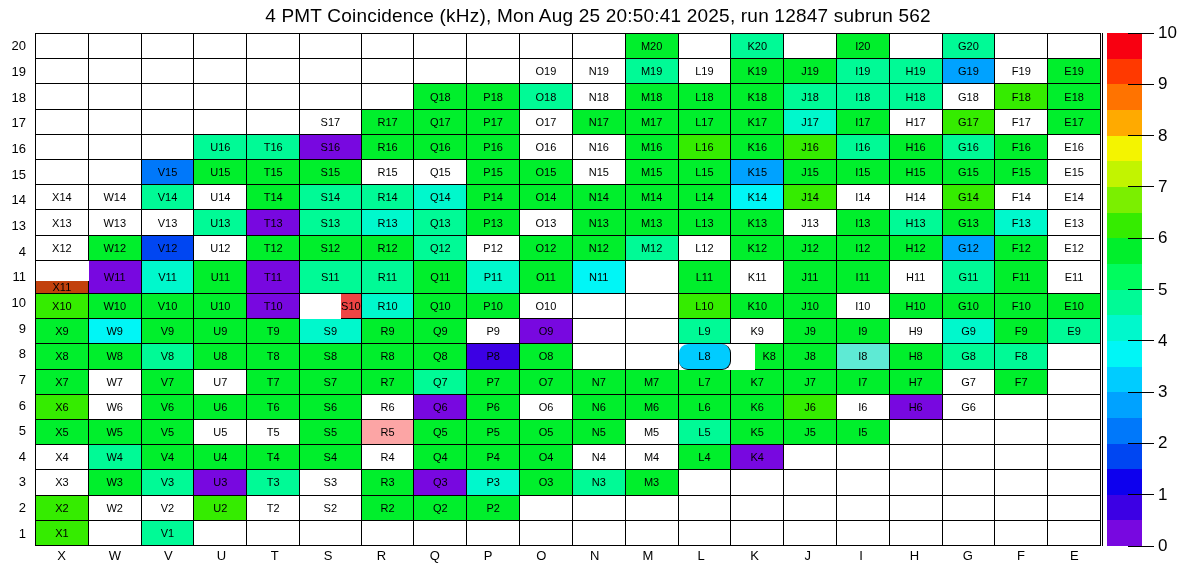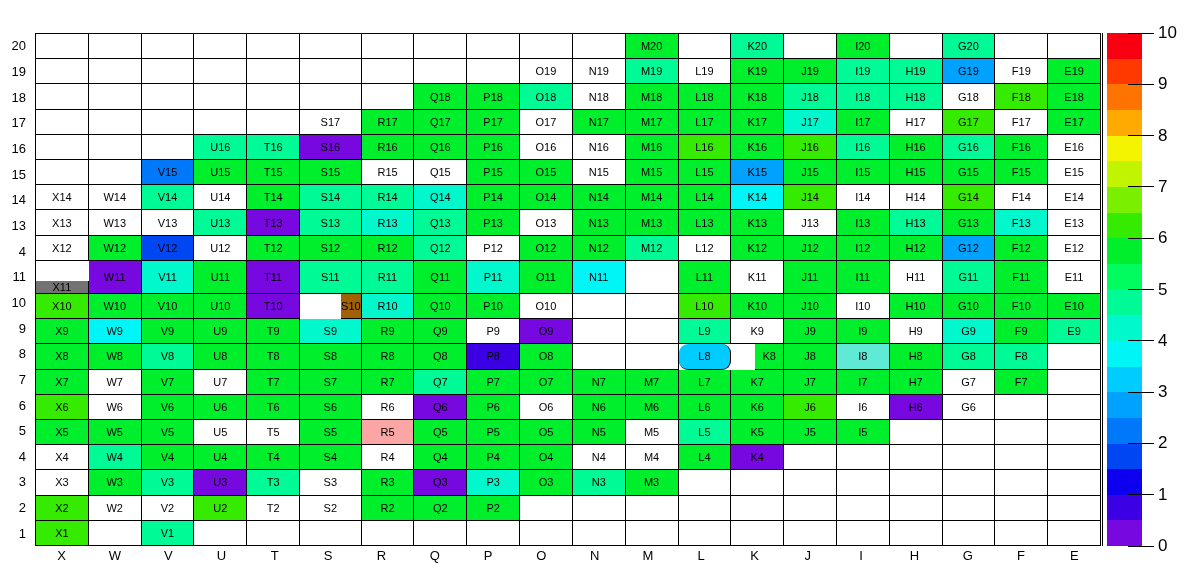--- a/index.html
+++ b/index.html
@@ -24,20 +24,21 @@
   #colorbar{position:absolute;left:1107px;top:33px;width:35px;height:513px;
             display:flex;flex-direction:column;}
   #colorbar div{flex:1;}
   .cbar-tick{position:absolute;width:26px;height:1px;background:#000;left:1128px;}
   .cbar-lab{position:absolute;left:1158px;width:34px;font-size:17px;line-height:18px;}
 </style>
 </head>
 <body>
 
 <div id="page">
+  <div id="title">4 PMT Coincidence (kHz), Mon Aug 25 20:50:41 2025, run 12847 subrun 562</div>
   <div id="rowlabels">
       <div>20</div>
       <div>19</div>
       <div>18</div>
       <div>17</div>
       <div>16</div>
       <div>15</div>
       <div>14</div>
       <div>13</div>
       <div>4</div>
@@ -227,21 +228,21 @@
       <div class="cell" style="background: rgb(0, 239, 44);">N12</div>
       <div class="cell" style="background: rgb(0, 250, 150);">M12</div>
       <div class="cell" style="background: rgb(255, 255, 255);">L12</div>
       <div class="cell" style="background: rgb(0, 239, 44);">K12</div>
       <div class="cell" style="background: rgb(0, 239, 44);">J12</div>
       <div class="cell" style="background: rgb(0, 239, 44);">I12</div>
       <div class="cell" style="background: rgb(0, 239, 44);">H12</div>
       <div class="cell" style="background: rgb(0, 162, 255);">G12</div>
       <div class="cell" style="background: rgb(0, 239, 44);">F12</div>
       <div class="cell" style="background: rgb(255, 255, 255);">E12</div>
-      <div class="cell" style="background: #737373; margin-top: 20px;">X11</div>
+      <div class="cell" style="background: #c2410c; margin-top: 20px;">X11</div>
       <div class="cell" style="background: rgb(120, 8, 224);">W11</div>
       <div class="cell" style="background: rgb(0, 248, 204);">V11</div>
       <div class="cell" style="background: rgb(0, 239, 44);">U11</div>
       <div class="cell" style="background: rgb(120, 8, 224);">T11</div>
       <div class="cell" style="background: rgb(0, 250, 150);">S11</div>
       <div class="cell" style="background: rgb(0, 250, 150);">R11</div>
       <div class="cell" style="background: rgb(0, 239, 44);">Q11</div>
       <div class="cell" style="background: rgb(0, 248, 204);">P11</div>
       <div class="cell" style="background: rgb(0, 239, 44);">O11</div>
       <div class="cell" style="background: rgb(0, 246, 246);">N11</div>
@@ -252,21 +253,21 @@
       <div class="cell" style="background: rgb(0, 239, 44);">I11</div>
       <div class="cell" style="background: rgb(255, 255, 255);">H11</div>
       <div class="cell" style="background: rgb(0, 250, 150);">G11</div>
       <div class="cell" style="background: rgb(0, 239, 44);">F11</div>
       <div class="cell" style="background: rgb(255, 255, 255);">E11</div>
       <div class="cell" style="background: rgb(53, 236, 0);">X10</div>
       <div class="cell" style="background: rgb(0, 239, 44);">W10</div>
       <div class="cell" style="background: rgb(0, 239, 44);">V10</div>
       <div class="cell" style="background: rgb(0, 239, 44);">U10</div>
       <div class="cell" style="background: rgb(120, 8, 224);">T10</div>
-      <div class="cell" style="background: #a16207; margin-left: 41px;">S10</div>
+      <div class="cell" style="background: #ef4444; margin-left: 41px;">S10</div>
       <div class="cell" style="background: rgb(0, 248, 204);">R10</div>
       <div class="cell" style="background: rgb(0, 239, 44);">Q10</div>
       <div class="cell" style="background: rgb(0, 239, 44);">P10</div>
       <div class="cell" style="background: rgb(255, 255, 255);">O10</div>
       <div class="cell"></div>
       <div class="cell"></div>
       <div class="cell" style="background: rgb(53, 236, 0);">L10</div>
       <div class="cell" style="background: rgb(0, 239, 44);">K10</div>
       <div class="cell" style="background: rgb(0, 239, 44);">J10</div>
       <div class="cell" style="background: rgb(255, 255, 255);">I10</div>

